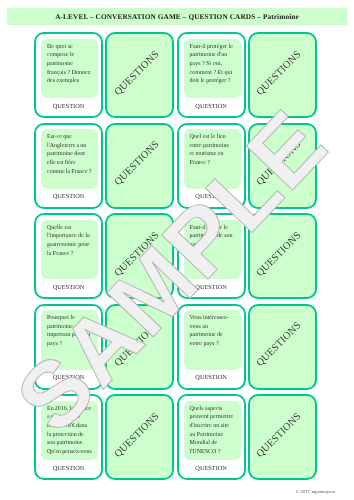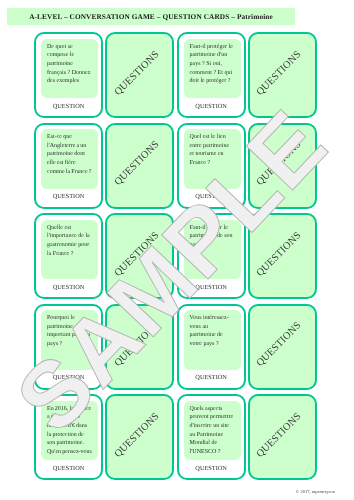--- a/index.html
+++ b/index.html
@@ -1,19 +1,19 @@
 <!DOCTYPE html>
 <html><head>
 <meta charset="utf-8">
 <style>
   html,body{margin:0;padding:0;}
   *{-webkit-font-smoothing:antialiased;text-rendering:geometricPrecision;}
   body{width:354px;height:500px;background:#fff;font-family:"Liberation Serif",serif;overflow:hidden;position:relative;}
   #page{position:absolute;inset:0;}
-  .header{position:absolute;left:7px;top:8px;width:288px;height:17px;background:#ccffcc;}
+  .header{position:absolute;left:7px;top:8px;width:340px;height:17px;background:#ccffcc;}
   .header-title{position:absolute;left:0;top:0;width:100%;height:100%;display:flex;align-items:center;justify-content:center;
     font-weight:bold;font-size:7.3px;color:#1a1a1a;letter-spacing:0.1px;}
   .grid{position:absolute;left:34px;top:32px;}
   .card{position:absolute;width:69px;height:86px;border:2px solid #00c68f;border-radius:10px;box-sizing:border-box;}
   .card.front{background:#fff;}
   .card.back{background:#ccffcc;}
   .qbox{position:absolute;left:5px;top:4.5px;width:57px;height:59.5px;background:#ccffcc;border-radius:6px;
     padding:4px 6px 3px 6px;box-sizing:border-box;font-size:6px;line-height:8.7px;color:#2b2b2b;}
   .qbox.tight{word-spacing:-0.35px;}
   .qlabel{position:absolute;left:0;right:0;bottom:6.5px;text-align:center;font-size:6.3px;color:#2b2b2b;}

